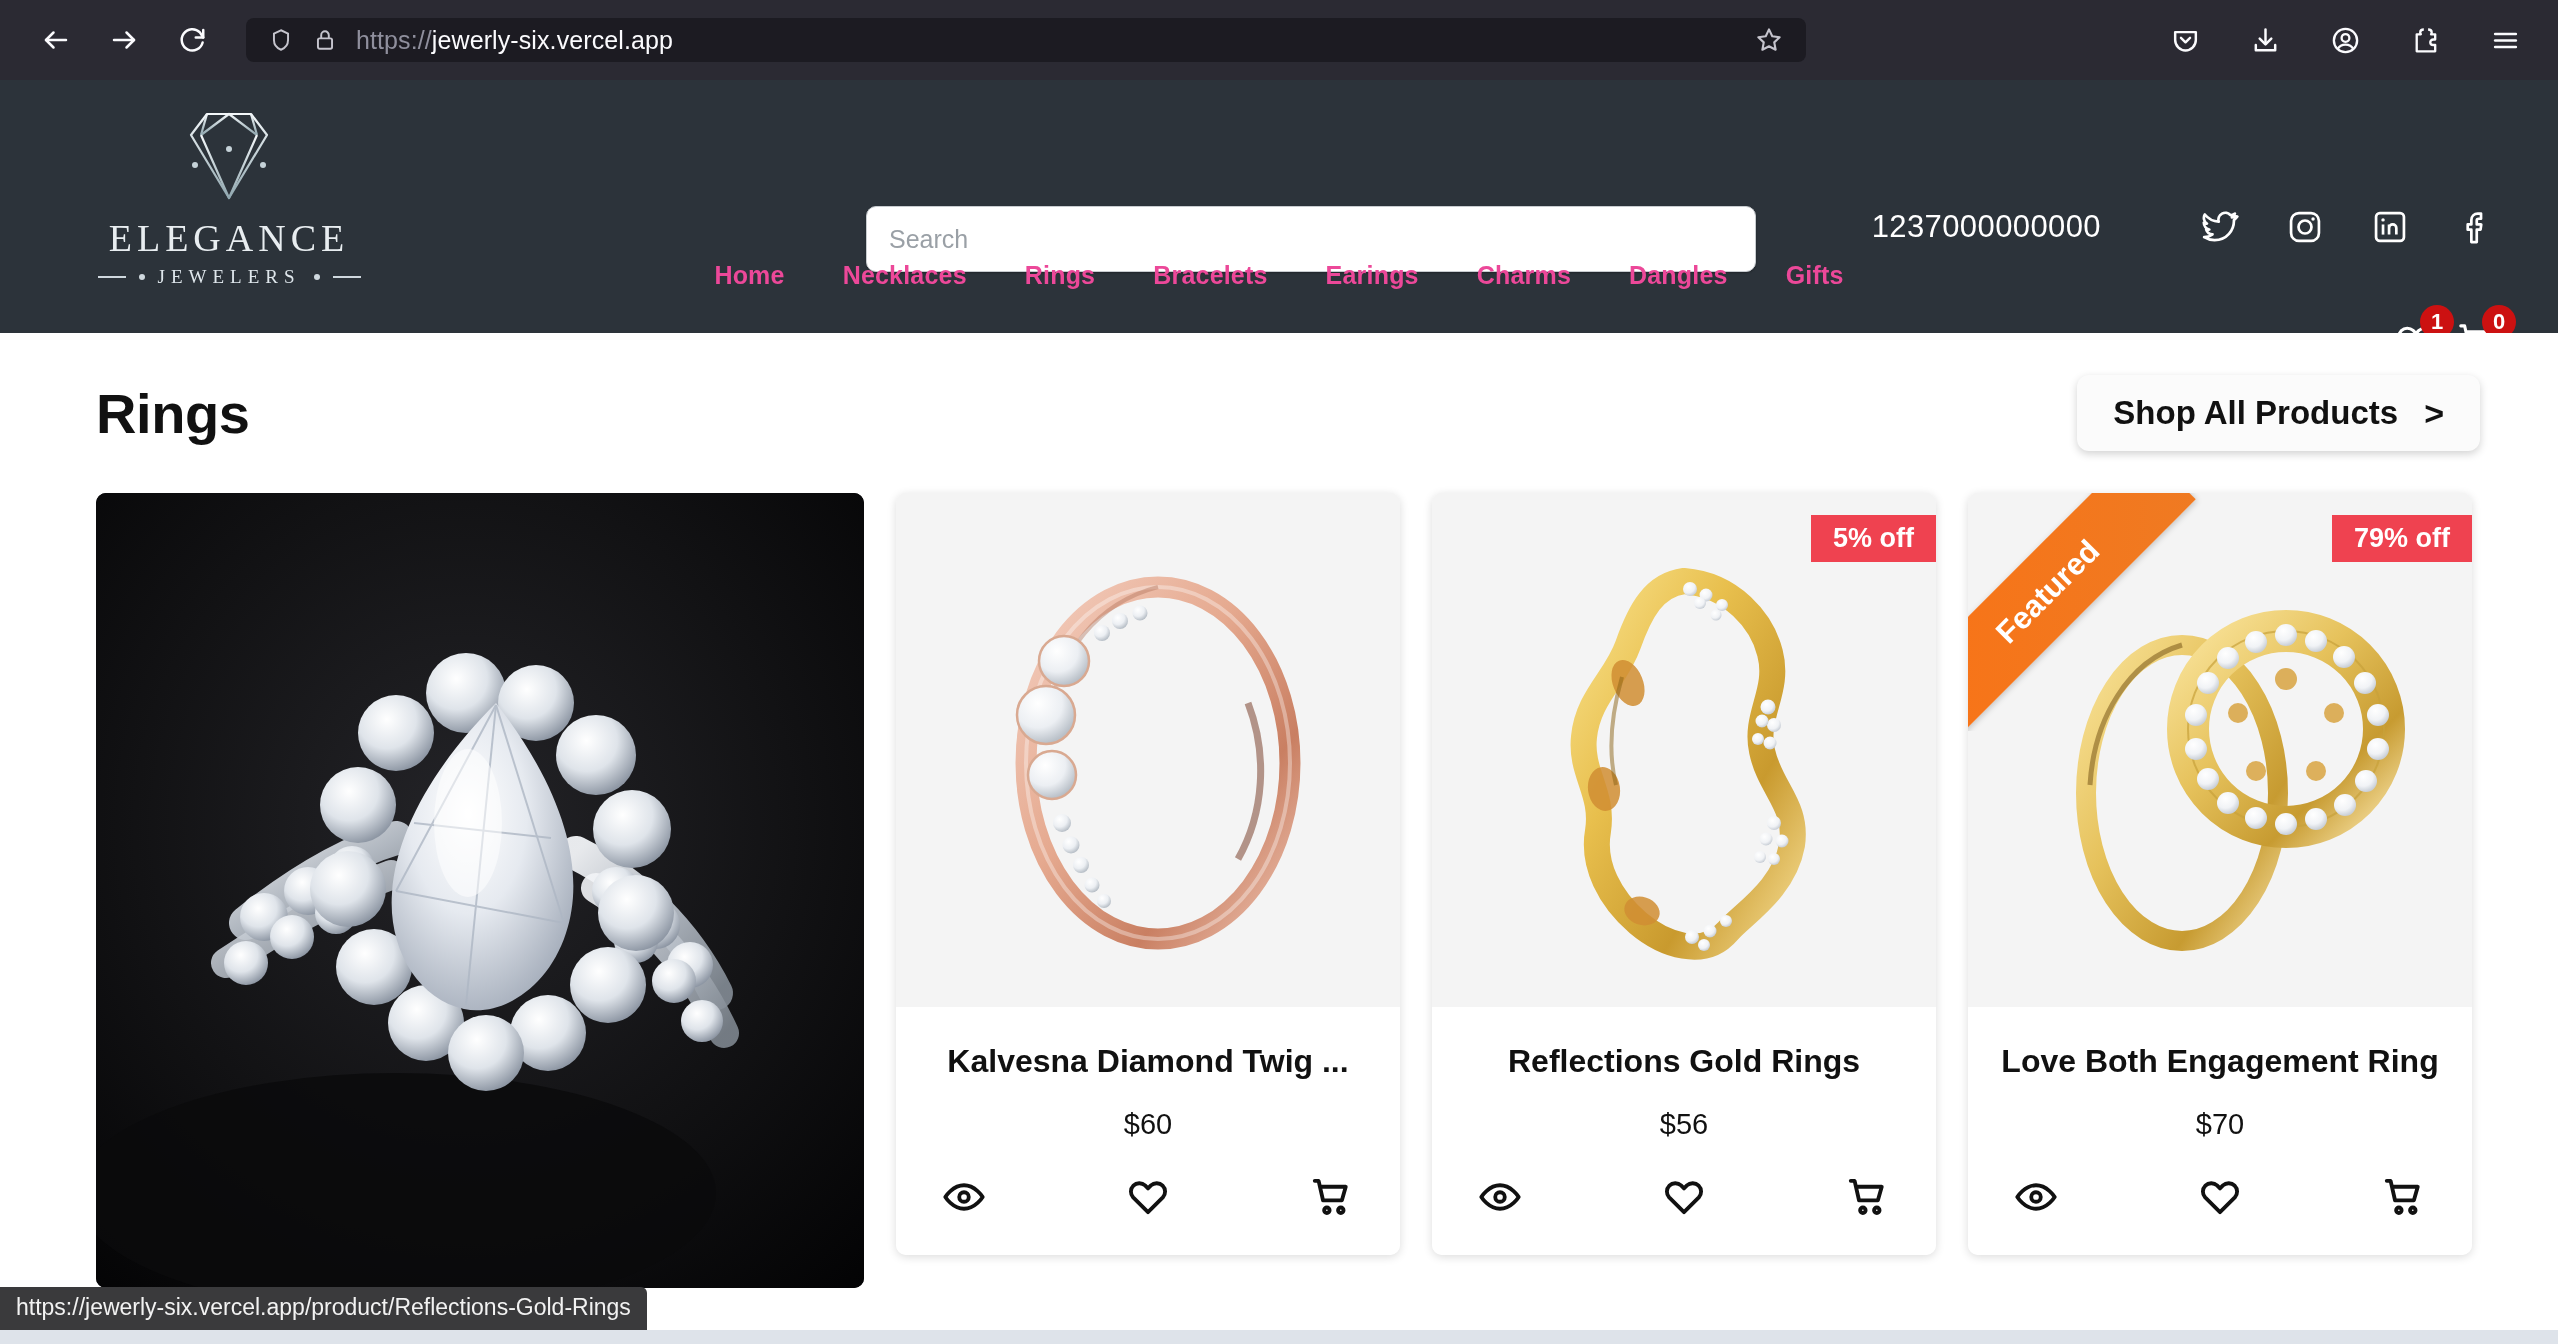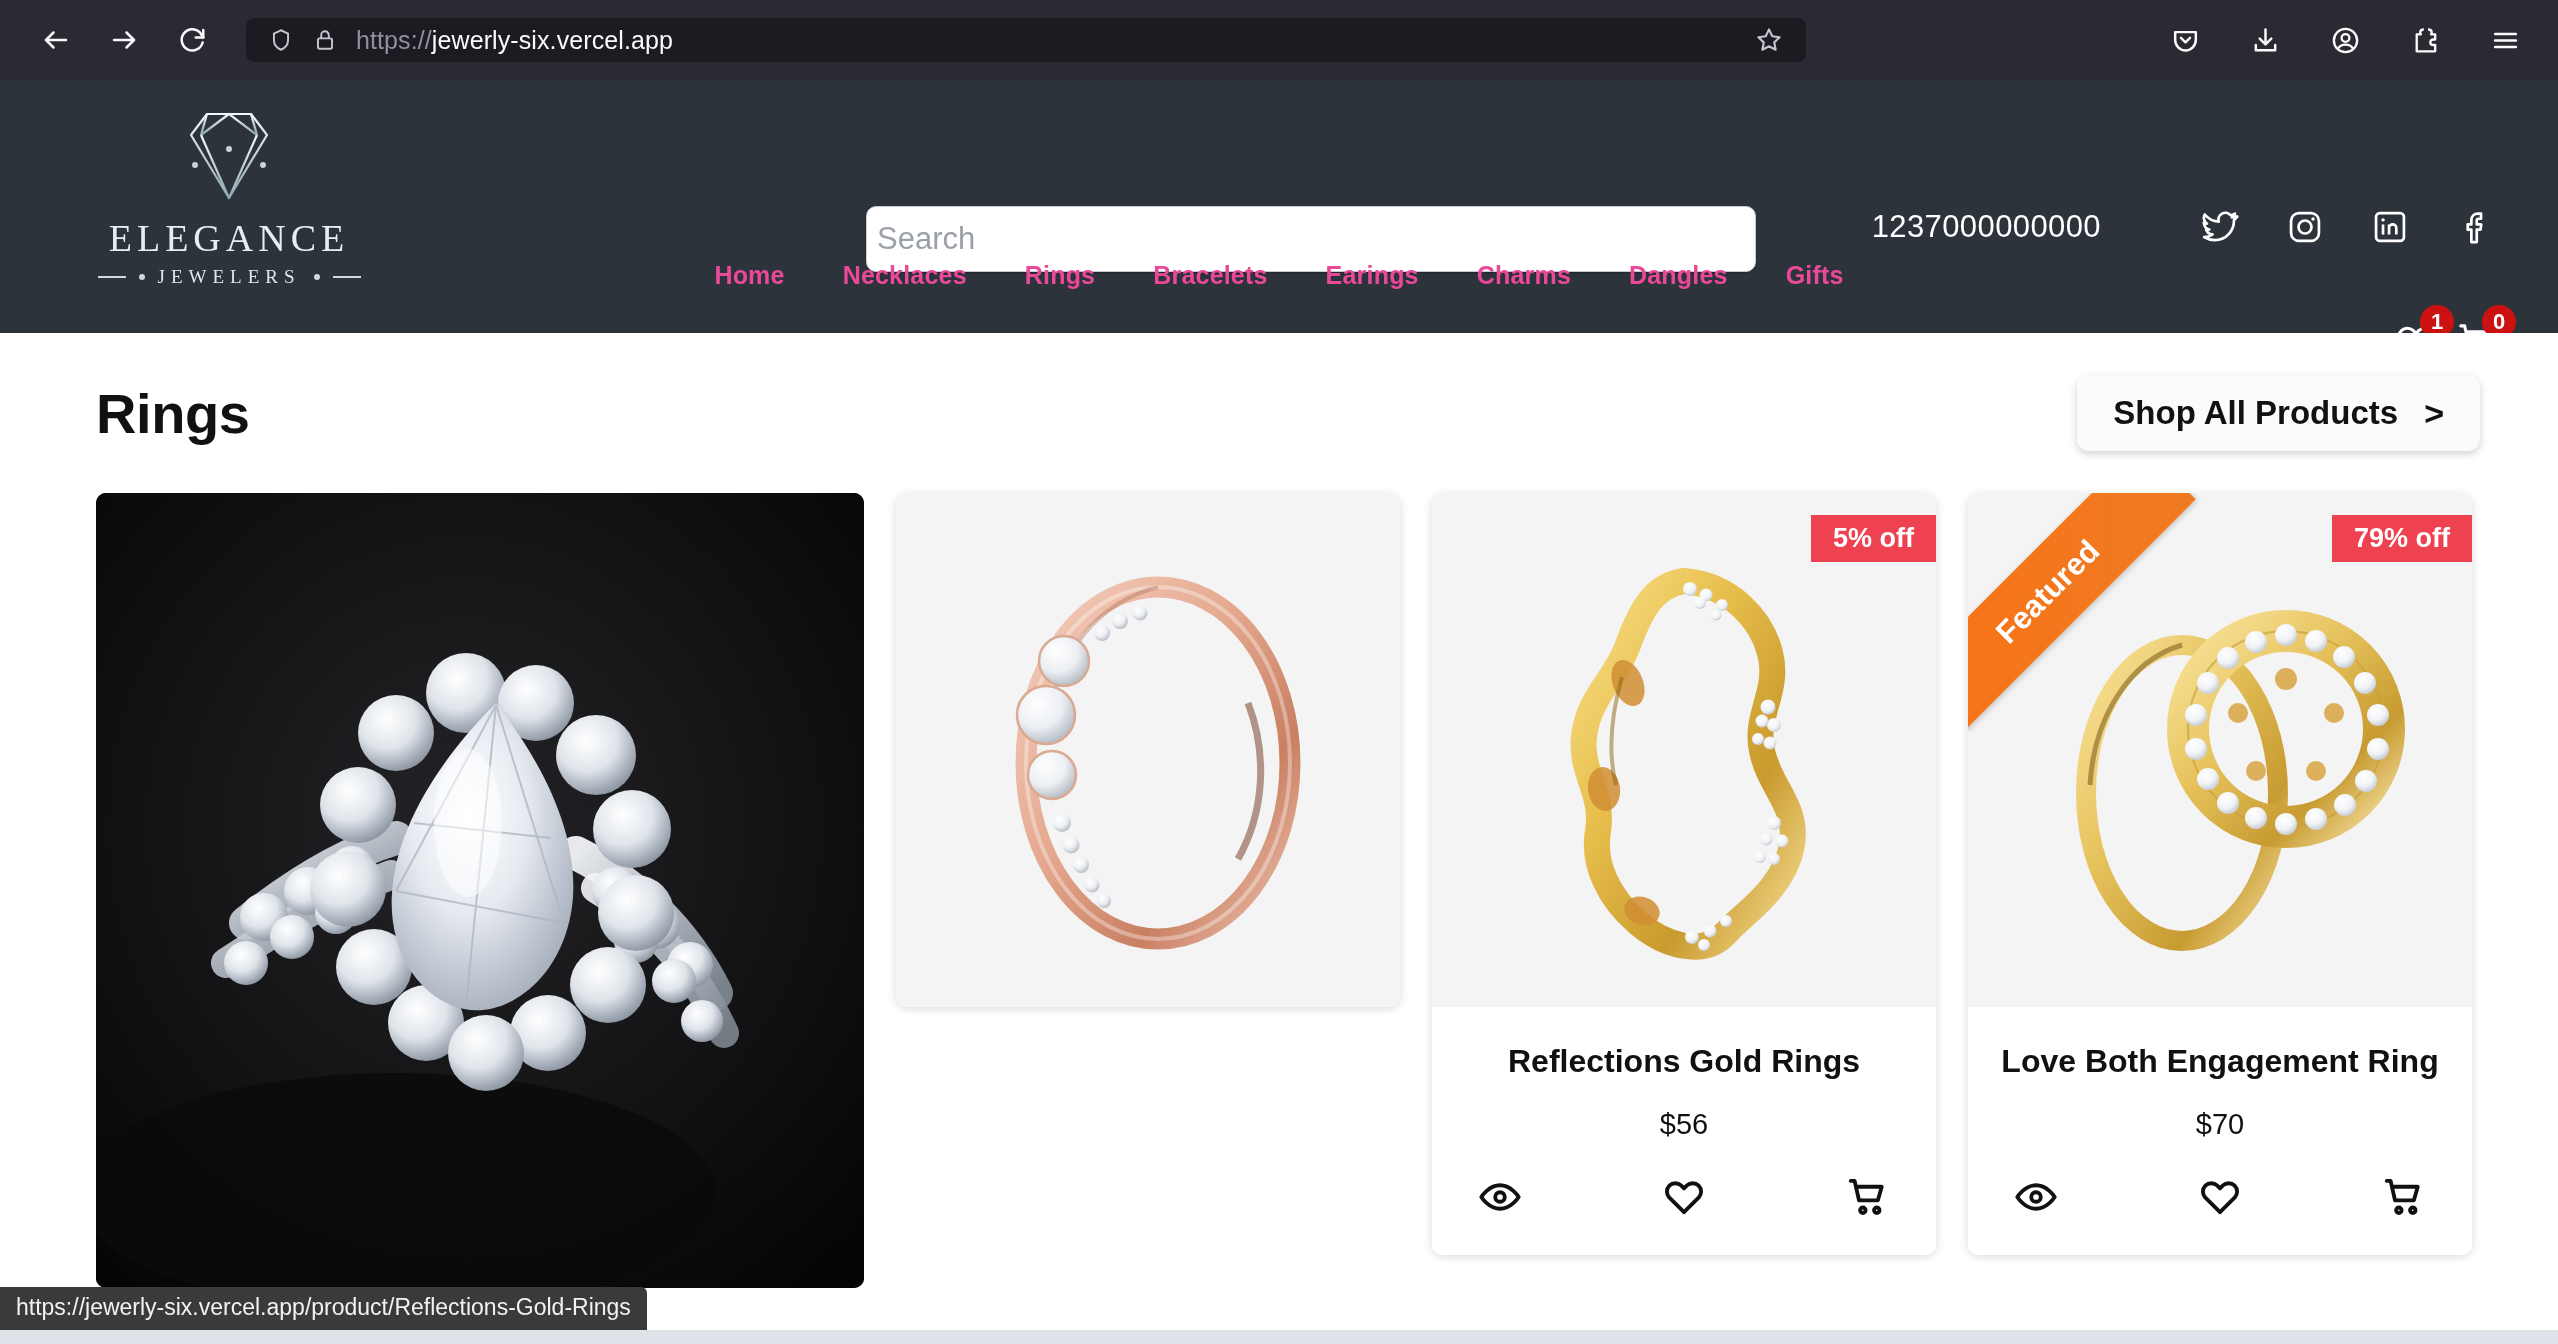--- a/index.html
+++ b/index.html
@@ -100,23 +100,23 @@
     left: 866px;
     top: 126px;
     width: 890px;
   }
   .search-input {
     width: 100%;
     height: 66px;
     border-radius: 10px;
     border: 1px solid #c8ccd0;
     background: #fff;
-    font-size: 31px;
+    font-size: 25px;
     color: #222;
-    padding: 0 10px;
+    padding: 0 22px;
     font-family: "Liberation Sans", sans-serif;
     outline: none;
     box-shadow: 0 1px 2px rgba(0,0,0,.28);
   }
   .search-input::placeholder { color: #9aa0a6; }
 
   .header-contact {
     position: absolute;
     right: 64px;
     top: 128px;
@@ -626,20 +626,44 @@
               <circle cx="175" cy="352" r="8.5"></circle>
             <circle cx="185" cy="372" r="8"></circle>
               <circle cx="196" cy="392" r="7.5"></circle>
             <circle cx="208" cy="408" r="7"></circle>
             <circle cx="206" cy="140" r="8"></circle>
               <circle cx="224" cy="128" r="8"></circle>
             <circle cx="244" cy="120" r="7.5"></circle>
           </g>
           <path d="M352 210 C372 262 368 320 342 366" fill="none" stroke="#7c4330" stroke-width="7" opacity=".55"></path>
         </svg>
+      </div>
+      <div class="meta">
+        <div class="pname">Kalvesna Diamond Twig ...</div>
+        <div class="price">$60</div>
+        <div class="acts">
+          <span class="a">
+            <svg viewBox="0 0 24 24" fill="none" stroke="currentColor" stroke-width="2.1" stroke-linejoin="round">
+                <path d="M1.8 12S5.8 5.6 12 5.6 22.2 12 22.2 12 18.2 18.4 12 18.4 1.8 12 1.8 12z"></path>
+                <circle cx="12" cy="12" r="2.6"></circle>
+              </svg>
+          </span>
+          <span class="a">
+            <svg viewBox="0 0 24 24" fill="none" stroke="currentColor" stroke-width="2.1" stroke-linejoin="round">
+                <path d="M12 20.3 3.9 12.2a4.6 4.6 0 0 1 6.5-6.5l1.6 1.6 1.6-1.6a4.6 4.6 0 0 1 6.5 6.5z"></path>
+              </svg>
+          </span>
+          <span class="a">
+            <svg viewBox="0 0 24 24" fill="none" stroke="currentColor" stroke-width="2.1" stroke-linecap="round" stroke-linejoin="round">
+                <path d="M2.6 3.2h2.1l2.4 10.6h10.3l2.1-7.4H6"></path>
+                <circle cx="9.2" cy="19.2" r="1.5"></circle>
+                <circle cx="16.8" cy="19.2" r="1.5"></circle>
+              </svg>
+          </span>
+        </div>
       </div>
     </div>
 
     <div class="card">
       <div class="disc-badge">5% off</div>
       <div class="imgbox">
         <svg viewBox="0 0 504 514" preserveAspectRatio="xMidYMid meet">
           <defs>
             <linearGradient id="gg" x1="0" y1="0" x2="1" y2="1">
               <stop offset="0" stop-color="#f9e18a"></stop>

